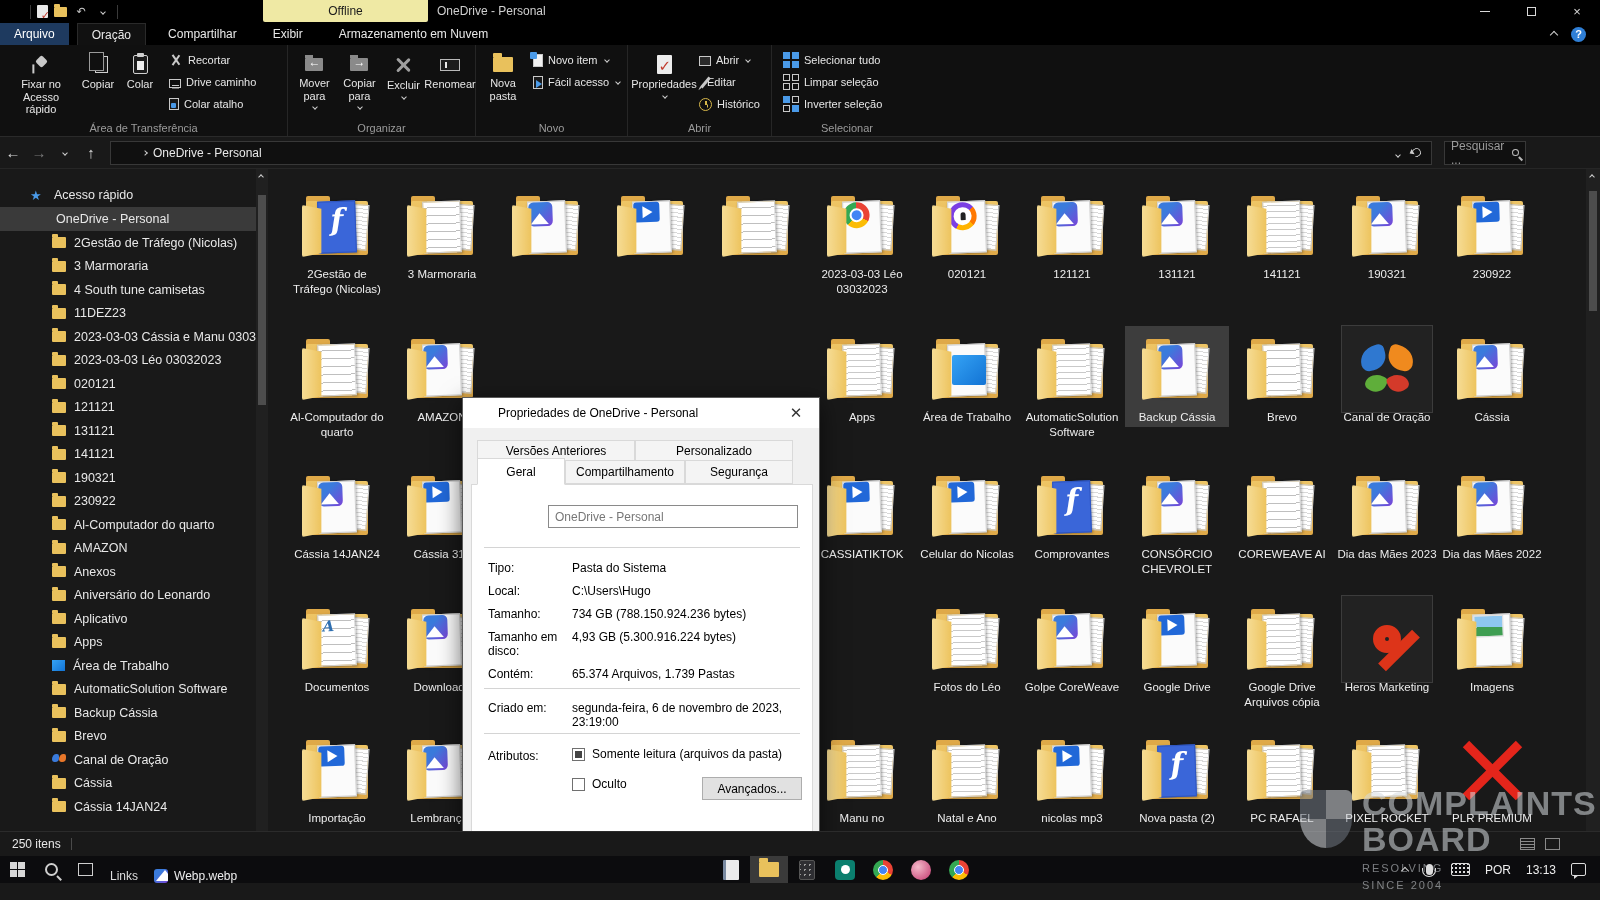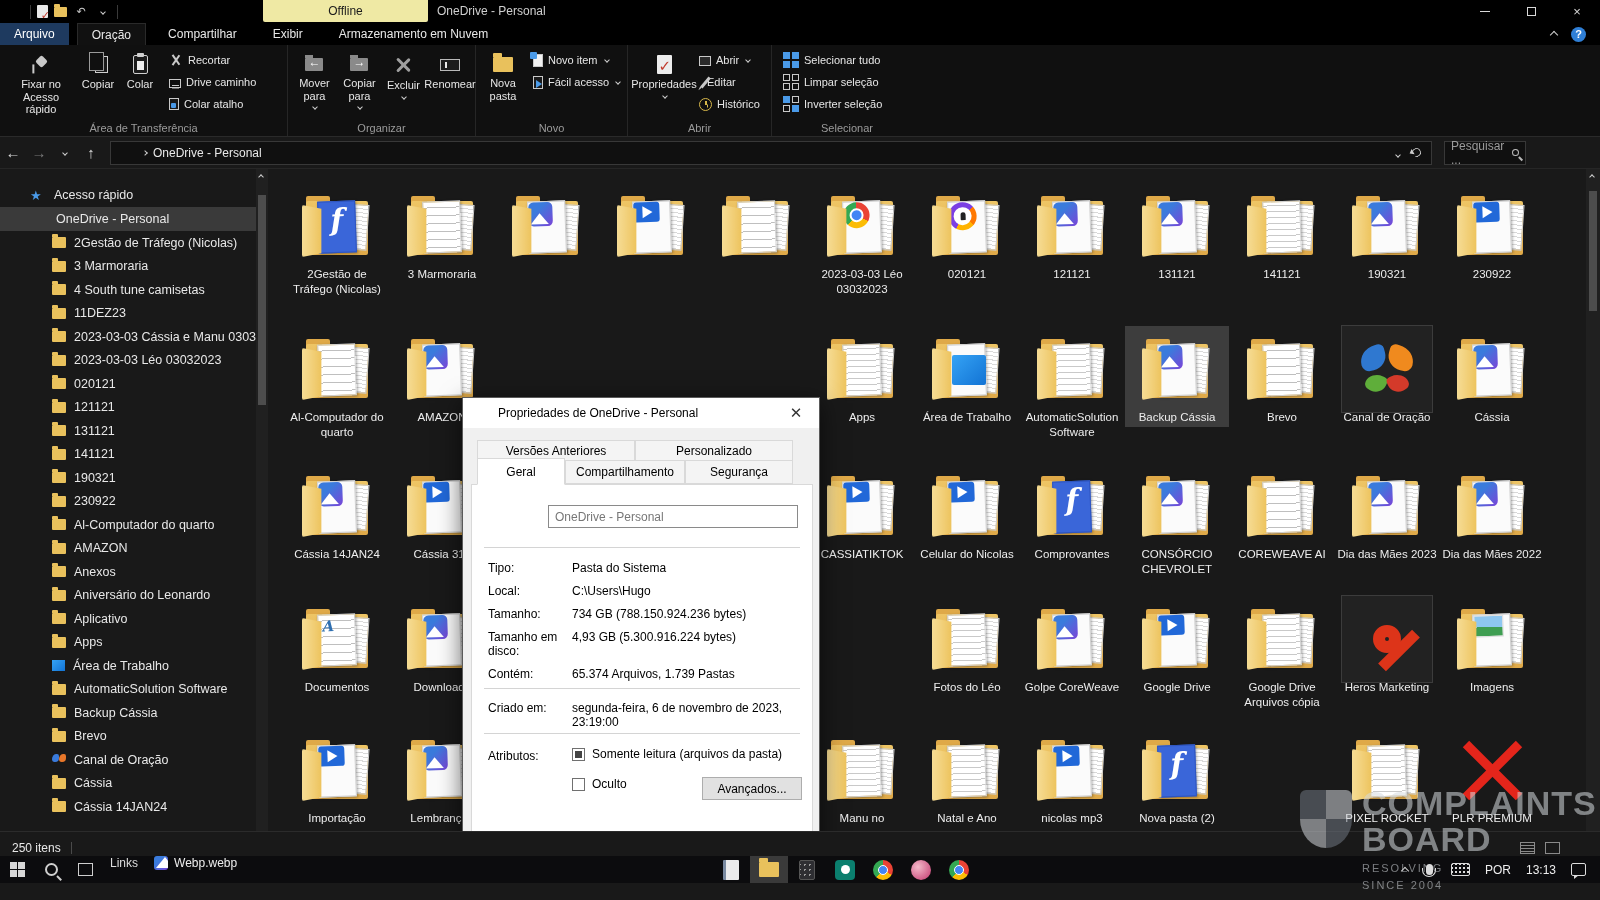--- a/index.html
+++ b/index.html
@@ -188,26 +188,26 @@
   .dlab{width:84px;color:#000;flex:0 0 auto;}
   .dval{flex:1;color:#000;}
   .drow1{position:absolute;left:16px;top:216px;display:flex;width:312px;}
   .dattr{position:absolute;left:16px;top:262px;width:320px;}
   .cbrow{display:flex;align-items:center;gap:7px;margin-bottom:16px;}
   .cb{width:13px;height:13px;border:1px solid #707070;background:#fff;position:relative;flex:0 0 auto;}
   .cb.ind::after{content:"";position:absolute;inset:2px;background:#444;}
   .adv-btn{position:absolute;right:6px;top:30px;width:100px;height:23px;background:#e1e1e1;border:1px solid #adadad;display:flex;align-items:center;justify-content:center;color:#000;}
 
   
-  .statusbar{position:absolute;left:0;top:831px;width:1600px;height:25px;background:#191919;border-top:1px solid #2b2b2b;display:flex;align-items:center;padding:16px 12px;}
+  .statusbar{position:absolute;left:0;top:831px;width:1600px;height:25px;background:#191919;border-top:1px solid #2b2b2b;display:flex;align-items:center;padding:8px 12px;}
   .st-sep{width:1px;height:12px;background:#4a4a4a;margin-left:10px;}
   .view-toggles{margin-left:auto;display:flex;gap:10px;padding-right:28px;}
   .vt{width:15px;height:12px;border:1px solid #8a8a8a;}
   .vt.lines{background:repeating-linear-gradient(180deg,transparent 0 2px,#8a8a8a 2px 3px);}
-  .taskbar{position:absolute;left:0;top:856px;width:1600px;height:27px;background:#0c0c0e;display:flex;align-items:flex-start;}
+  .taskbar{position:absolute;left:0;top:856px;width:1600px;height:27px;background:#0c0c0e;display:flex;align-items:flex-end;}
   .tb-ic{width:34px;height:27px;display:flex;align-items:center;justify-content:center;}
   .winlogo{display:grid;grid-template-columns:7px 7px;grid-auto-rows:7px;gap:1px;}
   .winlogo i{background:#d8d8d8;display:block;}
   .tb-search{width:13px;height:13px;border:2px solid #cfcfcf;border-radius:50%;position:relative;}
   .tb-search::after{content:"";position:absolute;left:10px;top:10px;width:6px;height:2px;background:#cfcfcf;transform:rotate(45deg);transform-origin:left;}
   .tb-tv{width:15px;height:13px;border:1.5px solid #cfcfcf;}
   .tb-label{color:#ddd;font-size:12px;padding:0 8px;}
   .tb-file{display:flex;align-items:center;gap:6px;padding:0 8px;color:#eee;font-size:12px;}
   .tb-apps{position:absolute;left:712px;top:0;height:27px;display:flex;}
   .tb-app{width:38px;height:27px;display:flex;align-items:center;justify-content:center;}
@@ -1176,20 +1176,32 @@
           <div class="iwrap">
             <div class="folder">
               <i class="f-tab"></i>
               <i class="f-back"></i>
               <i class="pg pg-b"></i>
               <i class="pg pg-m pg--fb">f</i>
               <i class="f-front"></i>
             </div>
           </div>
           <div class="flabel">Nova pasta (2)</div>
+        </div>
+        <div class="cell" style="left: 962px; top: 558px;">
+          <div class="iwrap">
+            <div class="folder">
+              <i class="f-tab"></i>
+              <i class="f-back"></i>
+              <i class="pg pg-b"></i>
+              <i class="pg pg-m pg--lines"></i>
+              <i class="f-front"></i>
+            </div>
+          </div>
+          <div class="flabel">PC RAFAEL</div>
         </div>
         <div class="cell" style="left: 1067px; top: 558px;">
           <div class="iwrap">
             <div class="folder">
               <i class="f-tab"></i>
               <i class="f-back"></i>
               <i class="pg pg-b"></i>
               <i class="pg pg-m pg--lines"></i>
               <i class="f-front"></i>
             </div>

